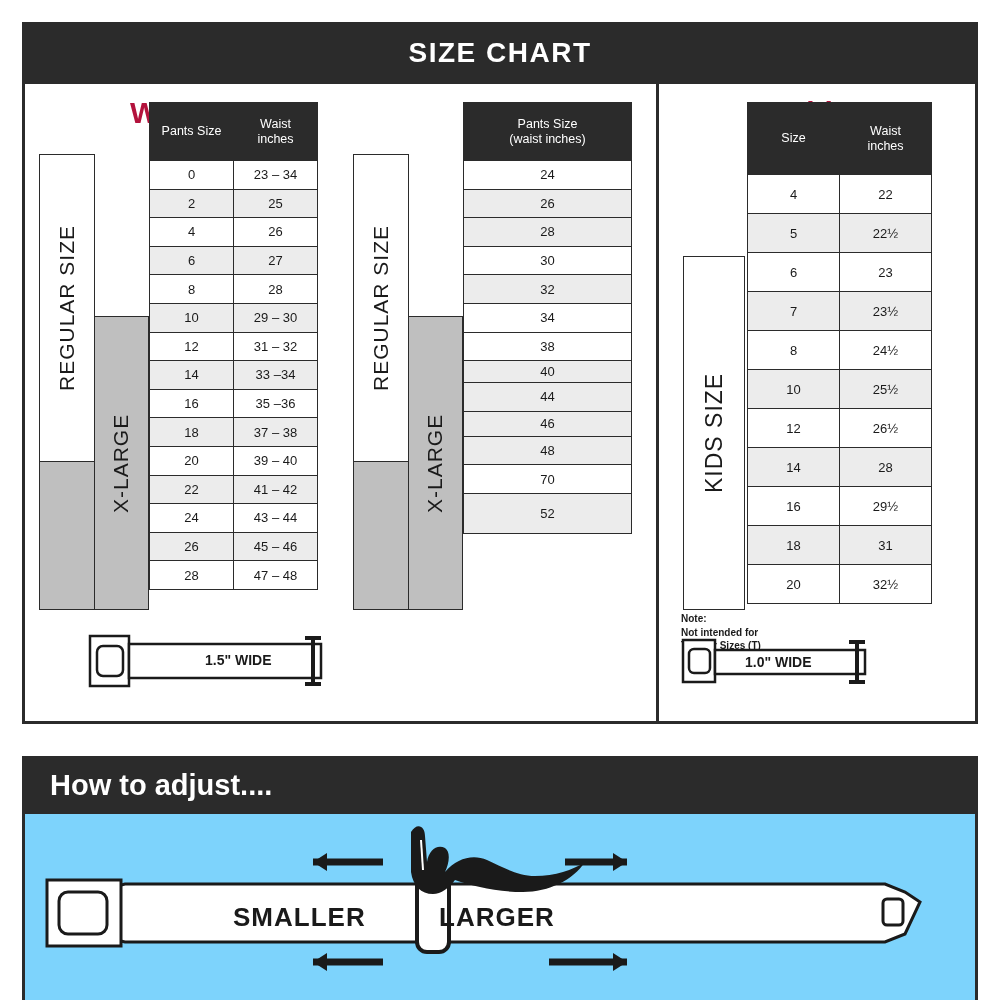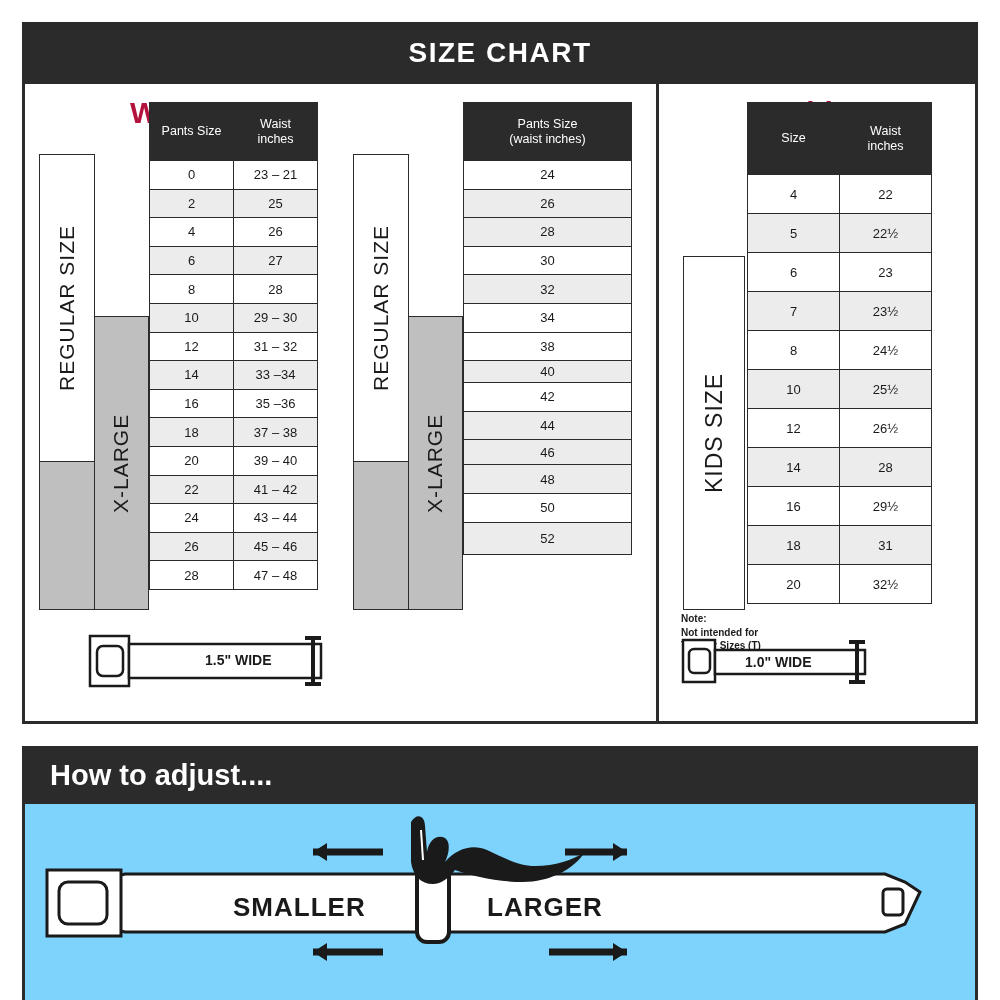--- a/index.html
+++ b/index.html
@@ -79,21 +79,21 @@
     font-weight: bold;
     line-height: 1.35;
   }
 
   
   .adjust-bar {
     background: #2b2b2b;
     height: 58px;
     display: flex; align-items: center;
     padding-left: 28px;
-    margin-top: 22px;
+    margin-top: 32px;
   }
   .adjust-bar .label { color: #fff; font-size: 29px; font-weight: bold; }
   .adjust-body {
     border: 3px solid #2b2b2b;
     border-top: none;
     height: 200px;
     position: relative;
     background: #7dd3fc;
   }
   .big-word {
@@ -131,21 +131,21 @@
           <thead>
             <tr>
               <th class="hdr-dark" style="width:84px; height:58px; padding:2px 4px;">Pants Size</th>
               <th class="hdr-dark" style="width:84px; height:58px; padding:2px 4px; white-space:pre-line;">Waist
 inches</th>
             </tr>
           </thead>
           <tbody>
             <tr class="">
               <td style="height:28.6px">0</td>
-              <td>23 – 21</td>
+              <td>23 – 34</td>
             </tr>
             <tr class="row-alt">
               <td style="height:28.6px">2</td>
               <td>25</td>
             </tr>
             <tr>
               <td style="height:28.6px">4</td>
               <td>26</td>
             </tr>
             <tr class="row-alt">
@@ -245,37 +245,34 @@
               </tr>
             <tr>
                 <td style="height:28.6px">34</td>
               </tr>
             <tr>
                 <td style="height:28.6px">38</td>
               </tr>
             <tr class="row-alt">
                 <td style="height:22px">40</td>
               </tr>
-            <tr>
-                <td style="height:28.6px">42</td>
-              </tr>
             <tr class="row-alt">
                 <td style="height:28.6px">44</td>
               </tr>
             <tr class="row-alt">
                 <td style="height:25px">46</td>
               </tr>
             <tr class="row-alt">
                 <td style="height:28.6px">48</td>
               </tr>
             <tr>
-                <td style="height:28.6px">50</td>
-              </tr>
-            <tr class="row-alt">
-                <td style="height:32px">52</td>
+                <td style="height:28.6px">70</td>
+              </tr>
+            <tr class="row-alt">
+                <td style="height:40px">52</td>
               </tr>
           </tbody>
         </table>
       </div>
     </div>
 
     <div class="col-kids">
       <div class="col-head">Kids</div>
 
       <div style="position:absolute; left:24px; top:172px; width:62px; height:354px; background:#ffffff; border:1px solid #2b2b2b;"></div>
@@ -381,16 +378,16 @@
       <path d="M540,48 L602,48" stroke="#1a1a1a" stroke-width="7"></path>
       <path d="M602,48 L588,39 L588,57 Z" fill="#1a1a1a"></path>
 
       <path d="M358,148 L288,148" stroke="#1a1a1a" stroke-width="7"></path>
       <path d="M288,148 L302,139 L302,157 Z" fill="#1a1a1a"></path>
       <path d="M524,148 L602,148" stroke="#1a1a1a" stroke-width="7"></path>
       <path d="M602,148 L588,139 L588,157 Z" fill="#1a1a1a"></path>
     </svg>
 
     <div class="big-word" style="left:208px; top:88px;">SMALLER</div>
-    <div class="big-word" style="left:462px; top:88px;">LARGER</div>
+    <div class="big-word" style="left:414px; top:88px;">LARGER</div>
   </div>
 
 </div>
 
 </body></html>

